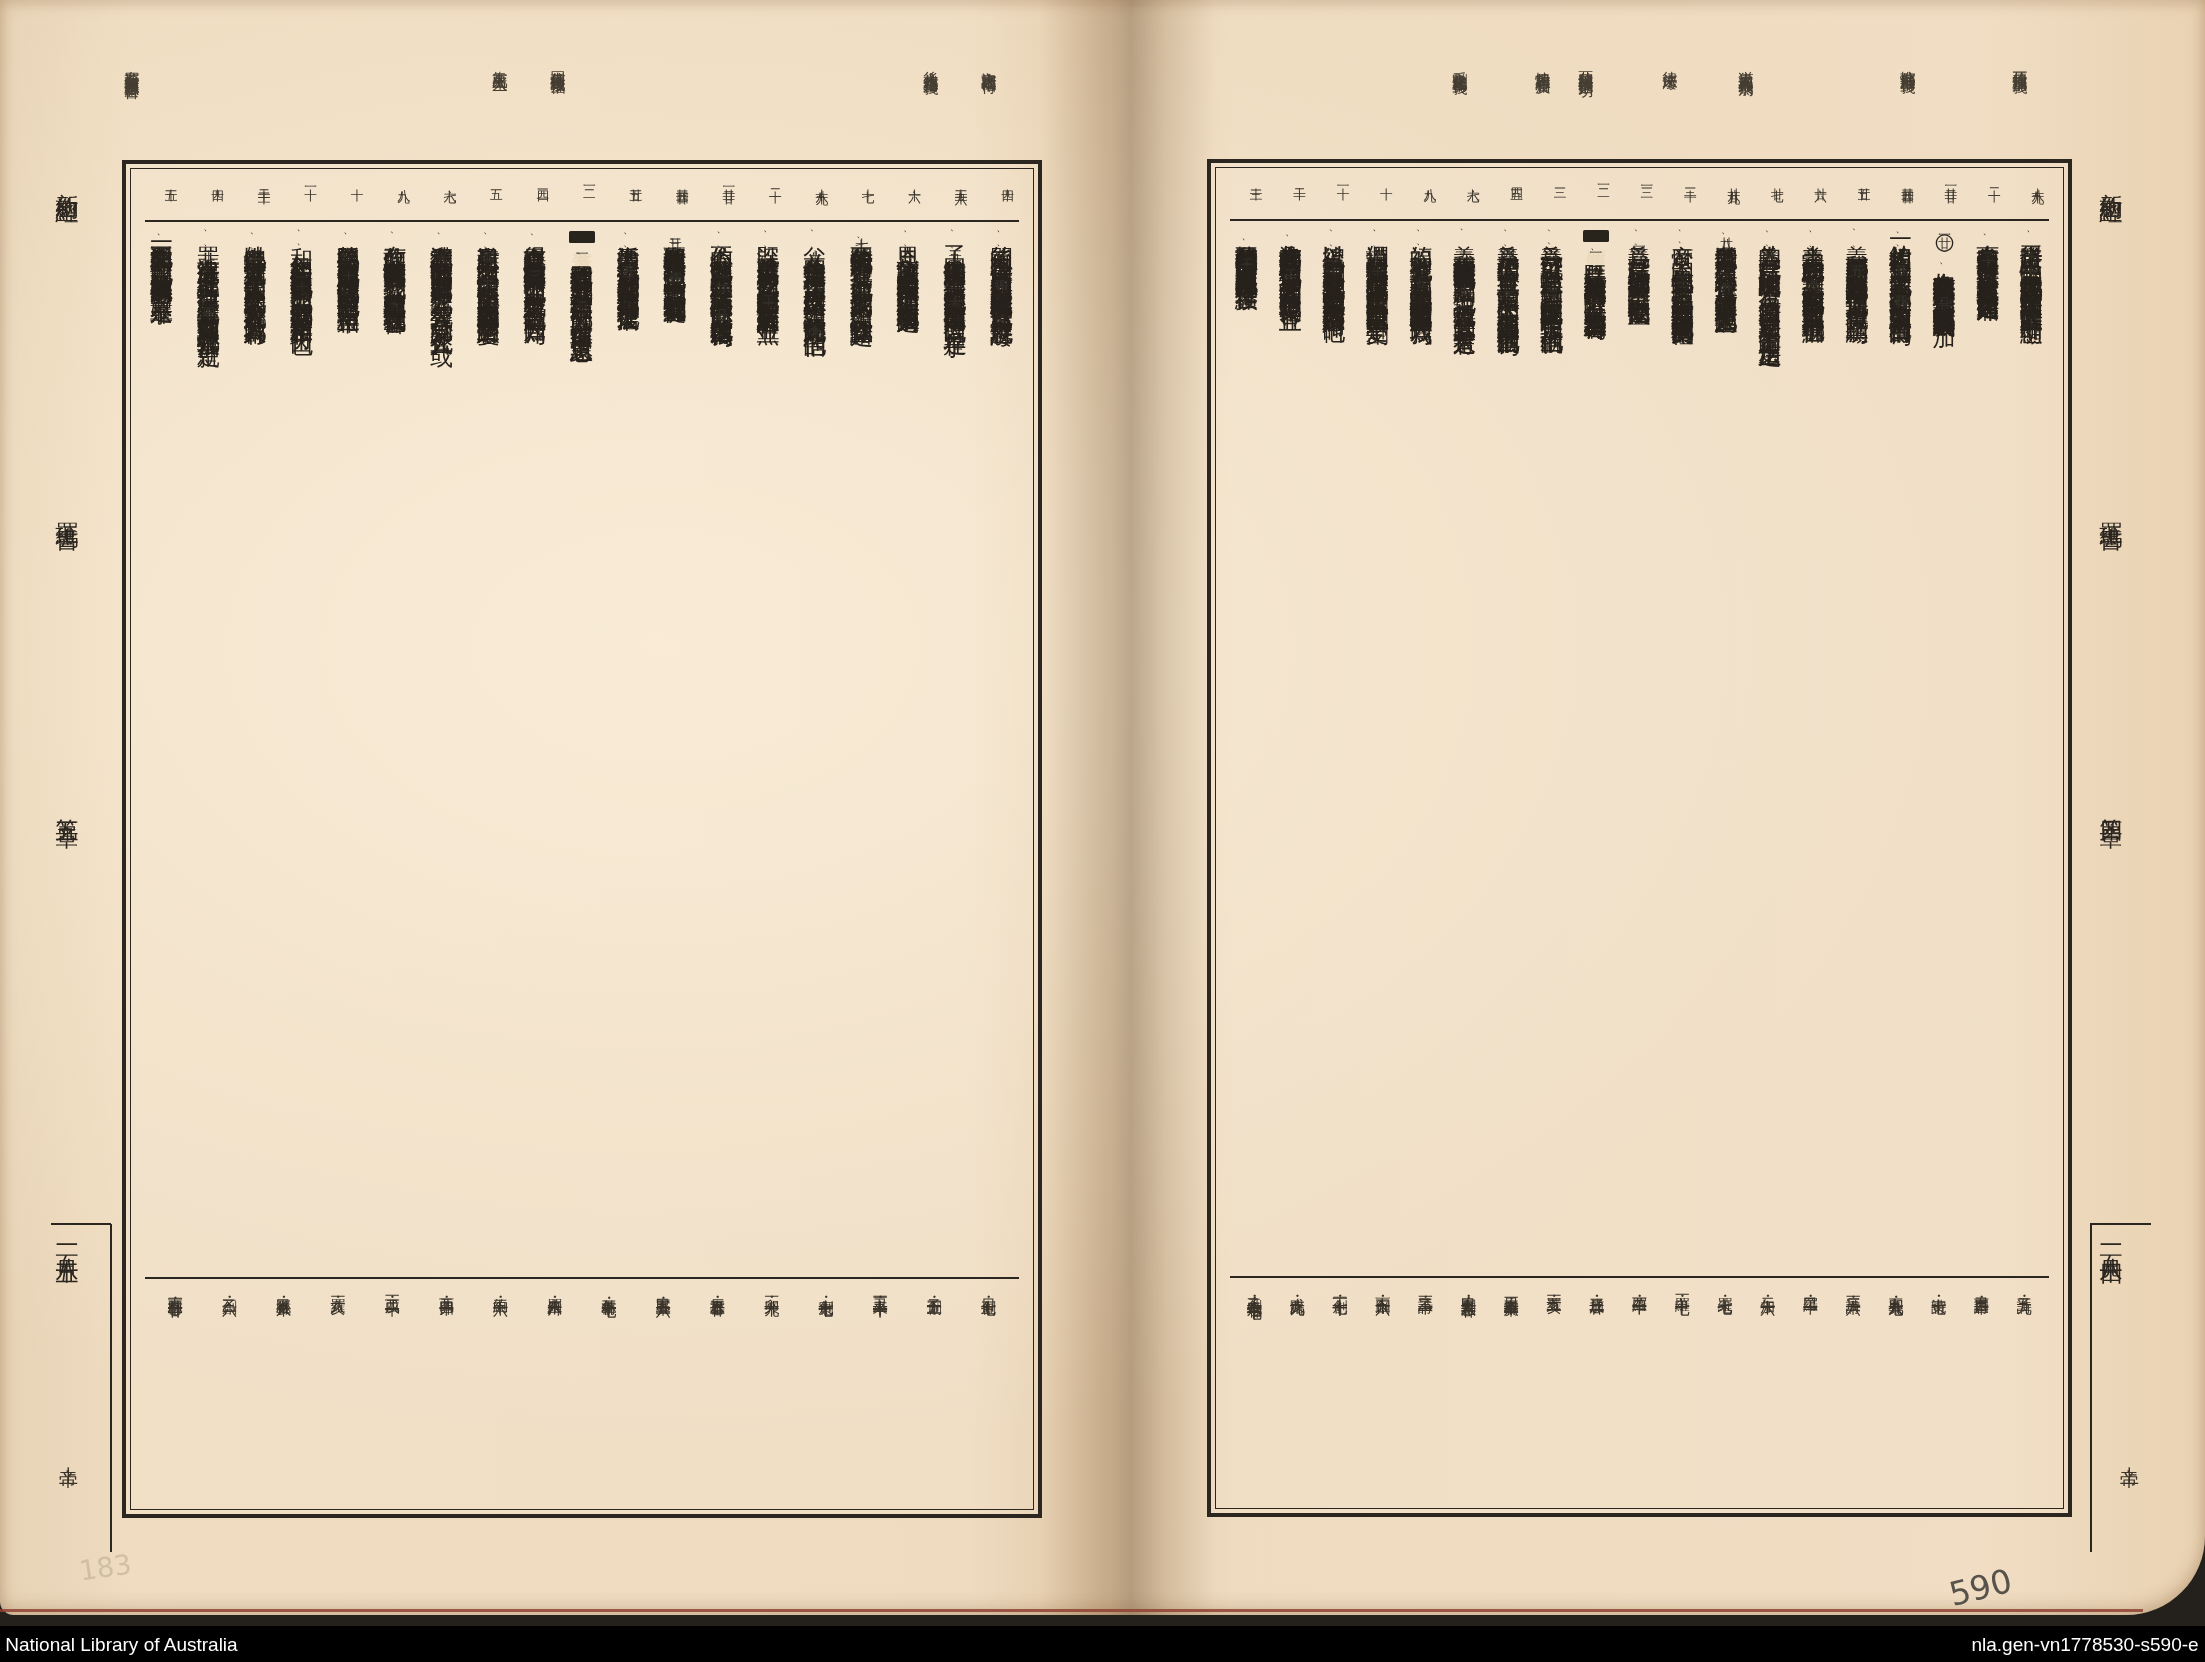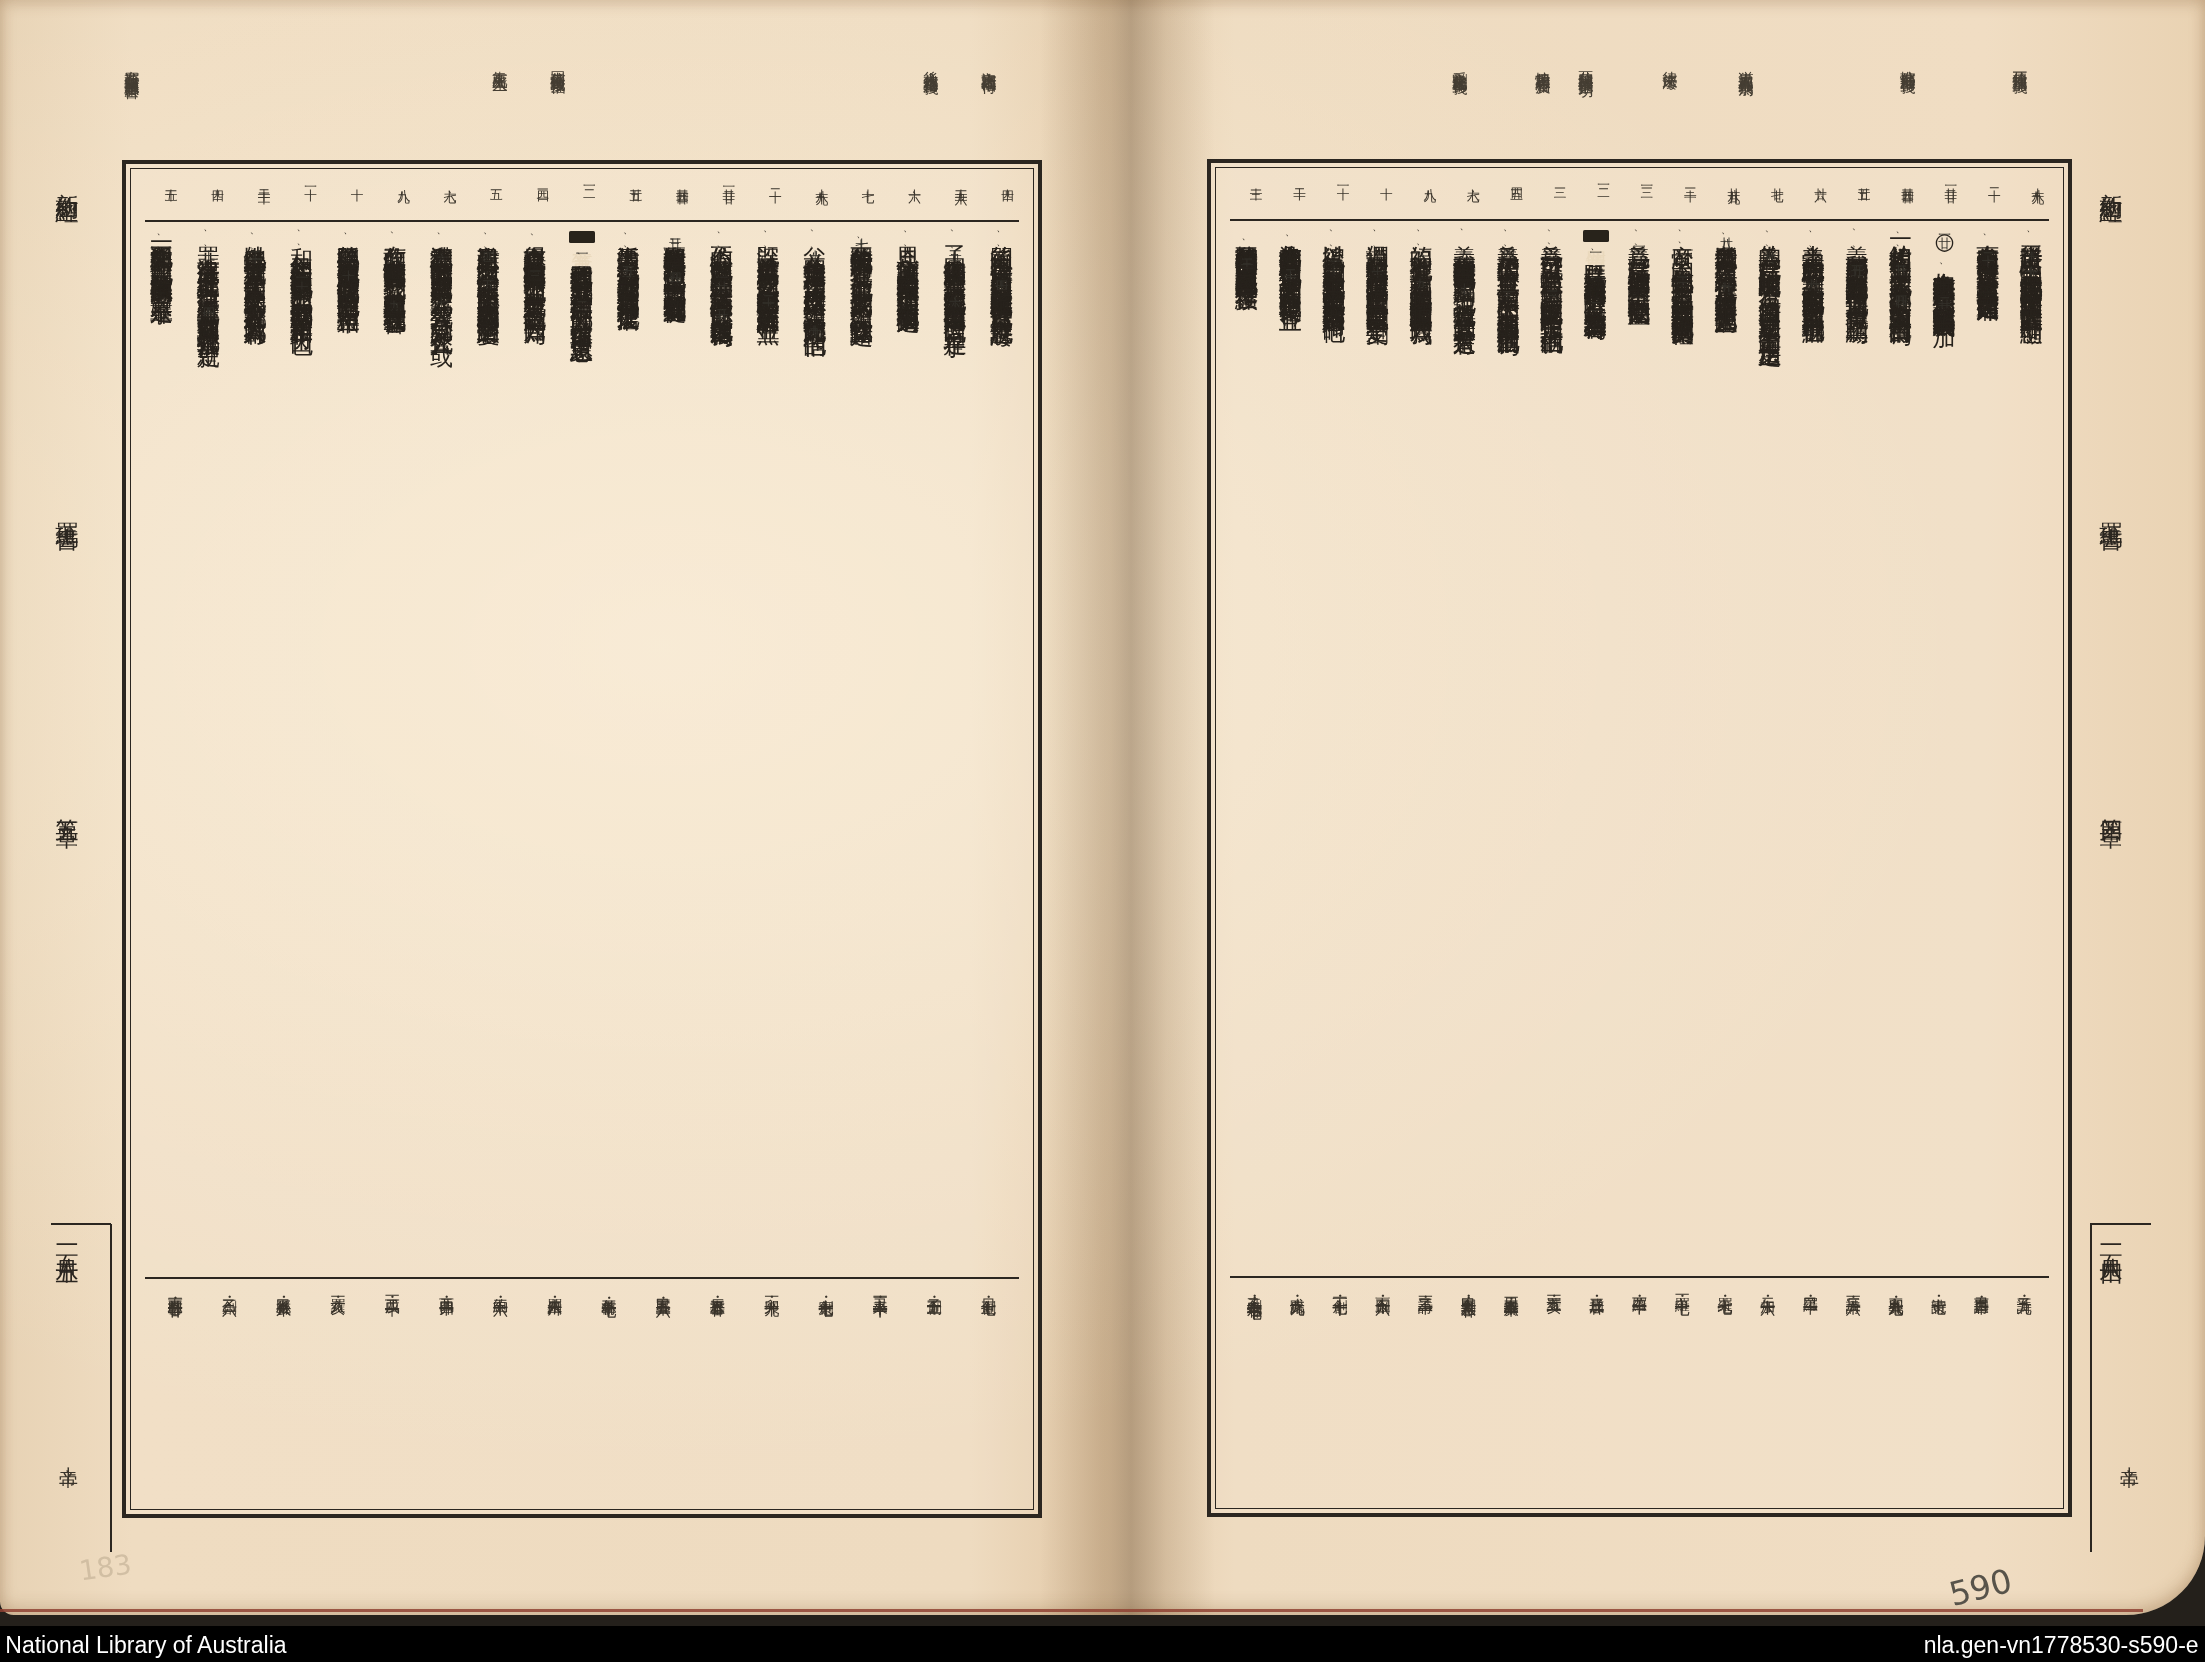--- a/index.html
+++ b/index.html
@@ -48,21 +48,21 @@
           font-size:23px;line-height:27.5px;letter-spacing:3.2px;color:#2b2620;}
   .mlabel.small{font-size:19px;letter-spacing:1.6px;color:#3a342b;}
   .numrule-v{position:absolute;width:1.6px;background:#2b2620;}
   .numrule-h{position:absolute;height:1.6px;background:#2b2620;}
   
   .pencil{position:absolute;font-family:"DejaVu Sans",sans-serif;color:#57534a;}
   .pencil.faint{color:#bba98e;opacity:.55;}
   
   .bar{position:absolute;left:0;bottom:0;width:2205px;height:37px;background:#000;}
   .bar .txt{position:absolute;top:50%;transform:translateY(-50%);color:#fff;
-            font-family:"Liberation Sans",sans-serif;font-size:23px;white-space:nowrap;}
+            font-family:"Liberation Sans",sans-serif;font-size:19px;white-space:nowrap;}
   .bar .l{left:5.3px;}
   .bar .r{right:6.4px;}
 </style>
 </head>
 <body>
 
 <div class="scan">
 
   <div class="sheet"></div>
   <div class="gutter"></div>

